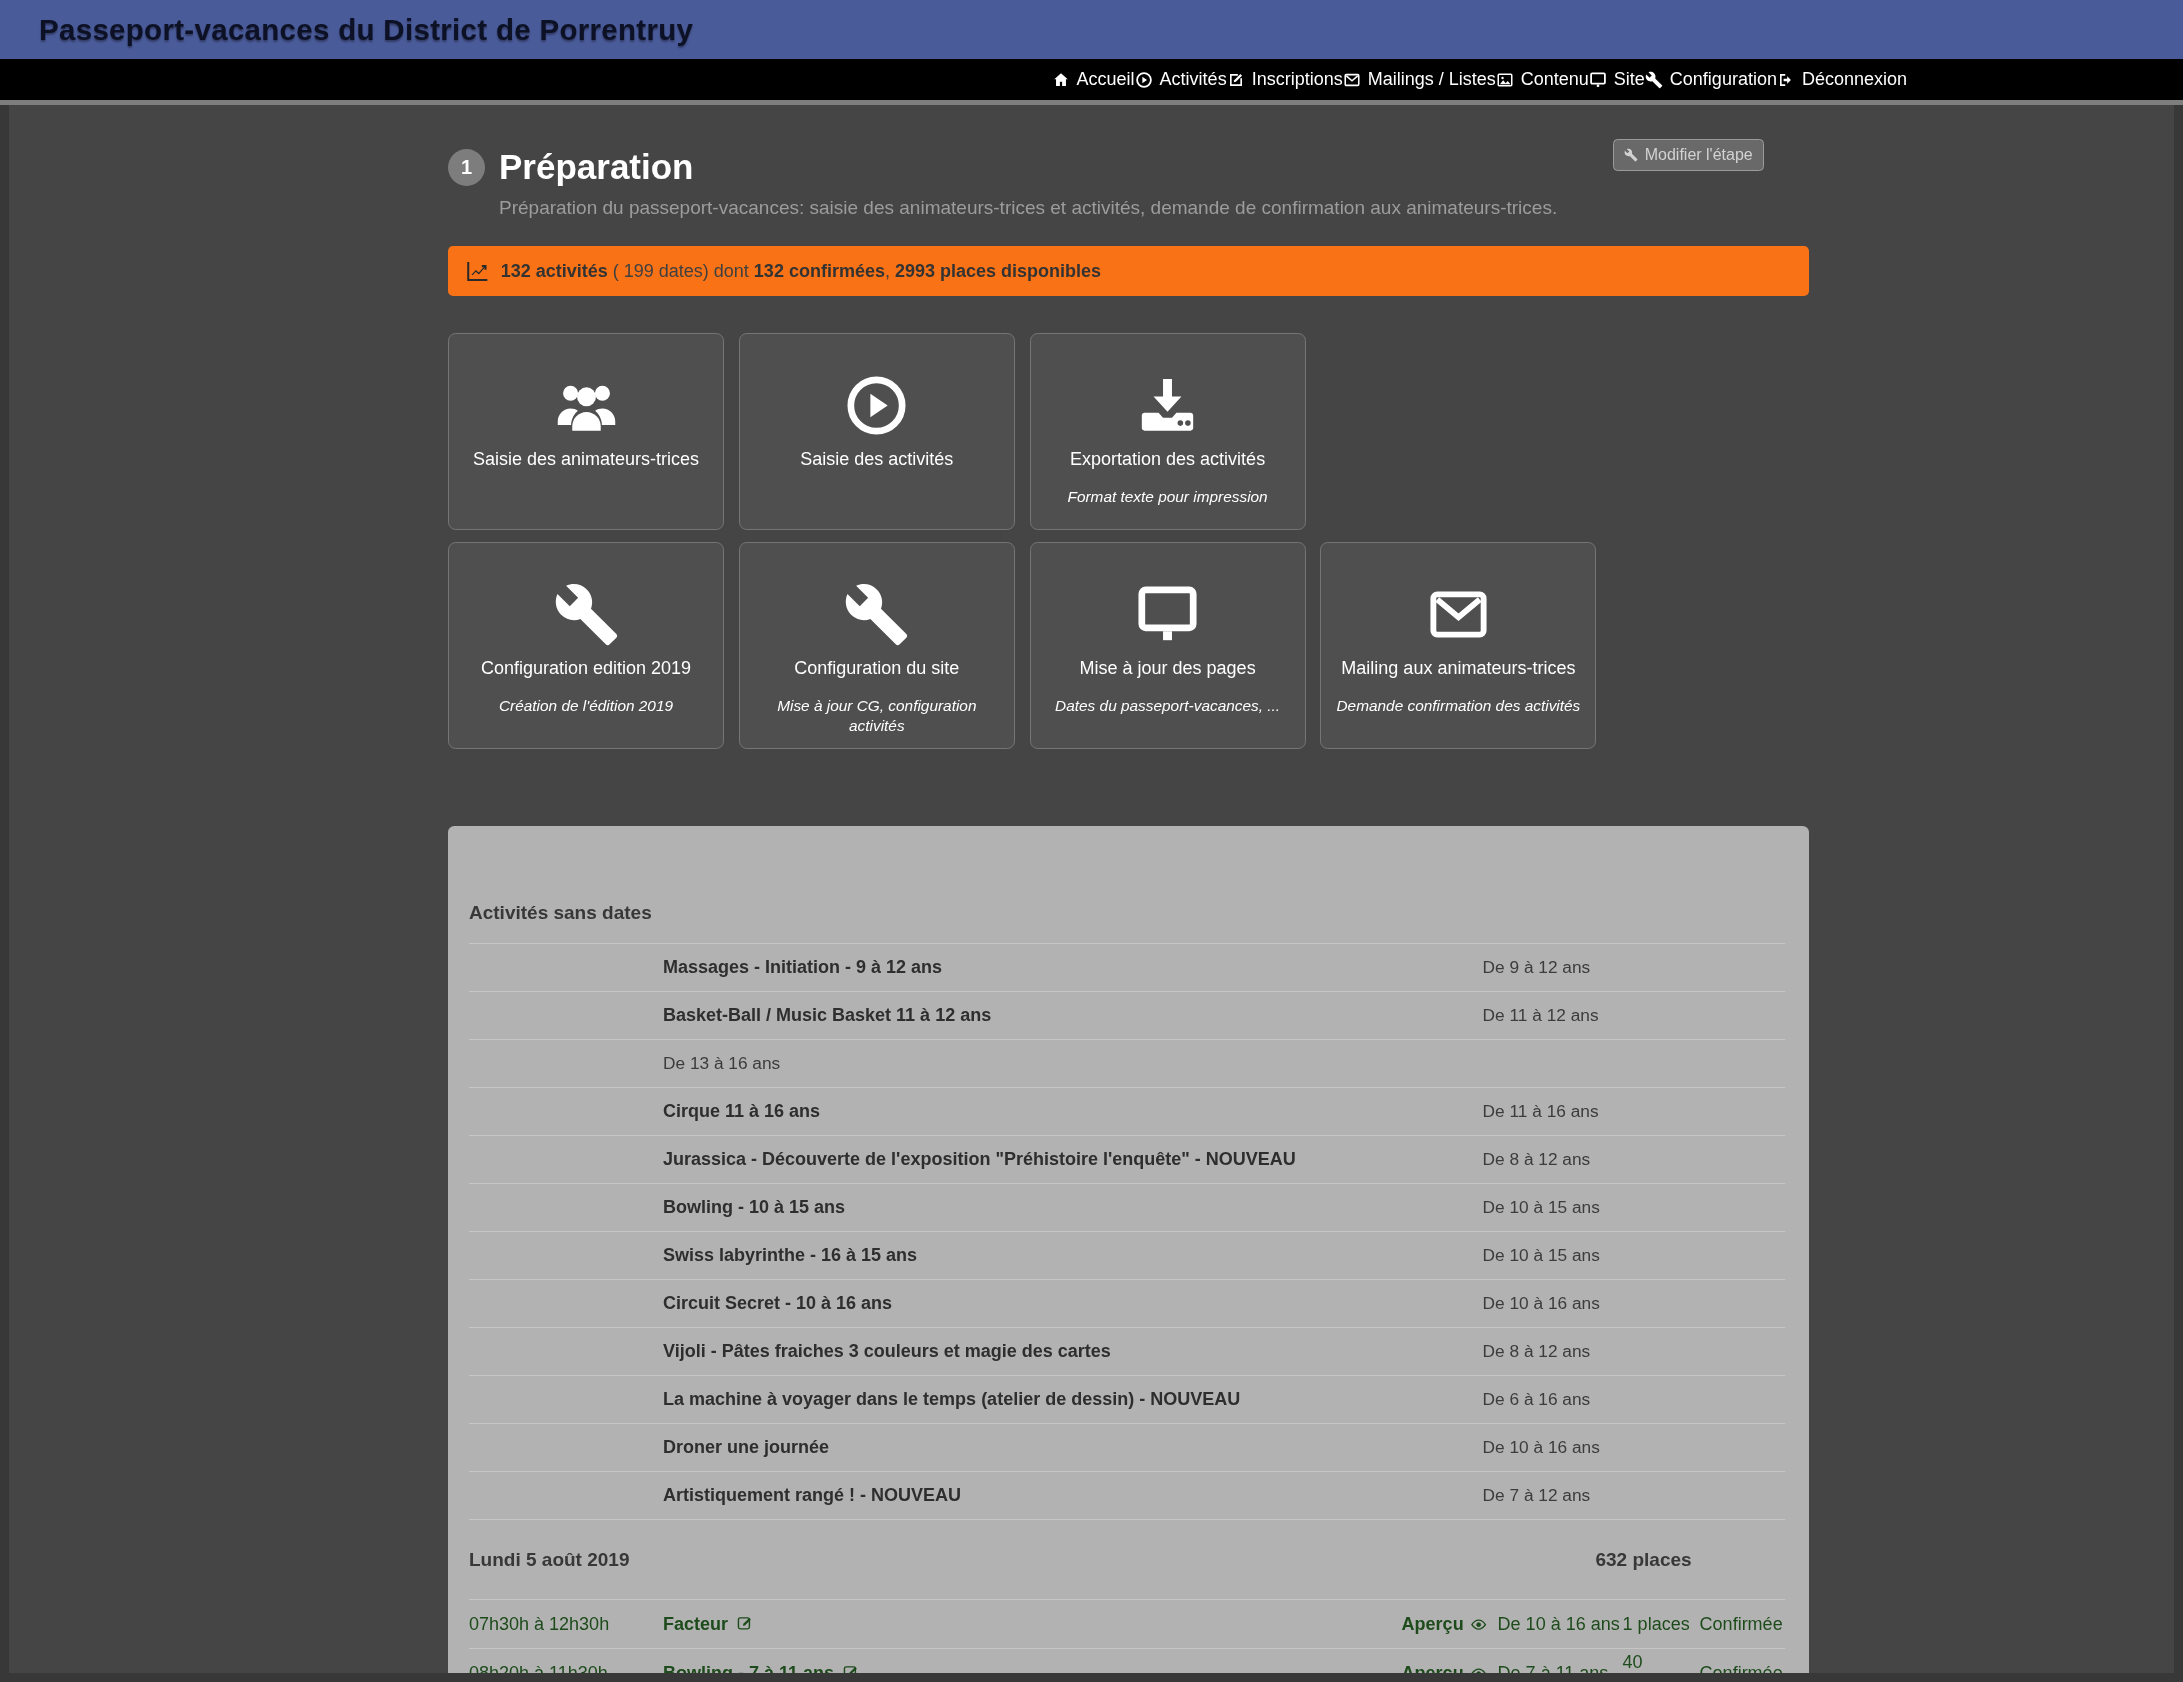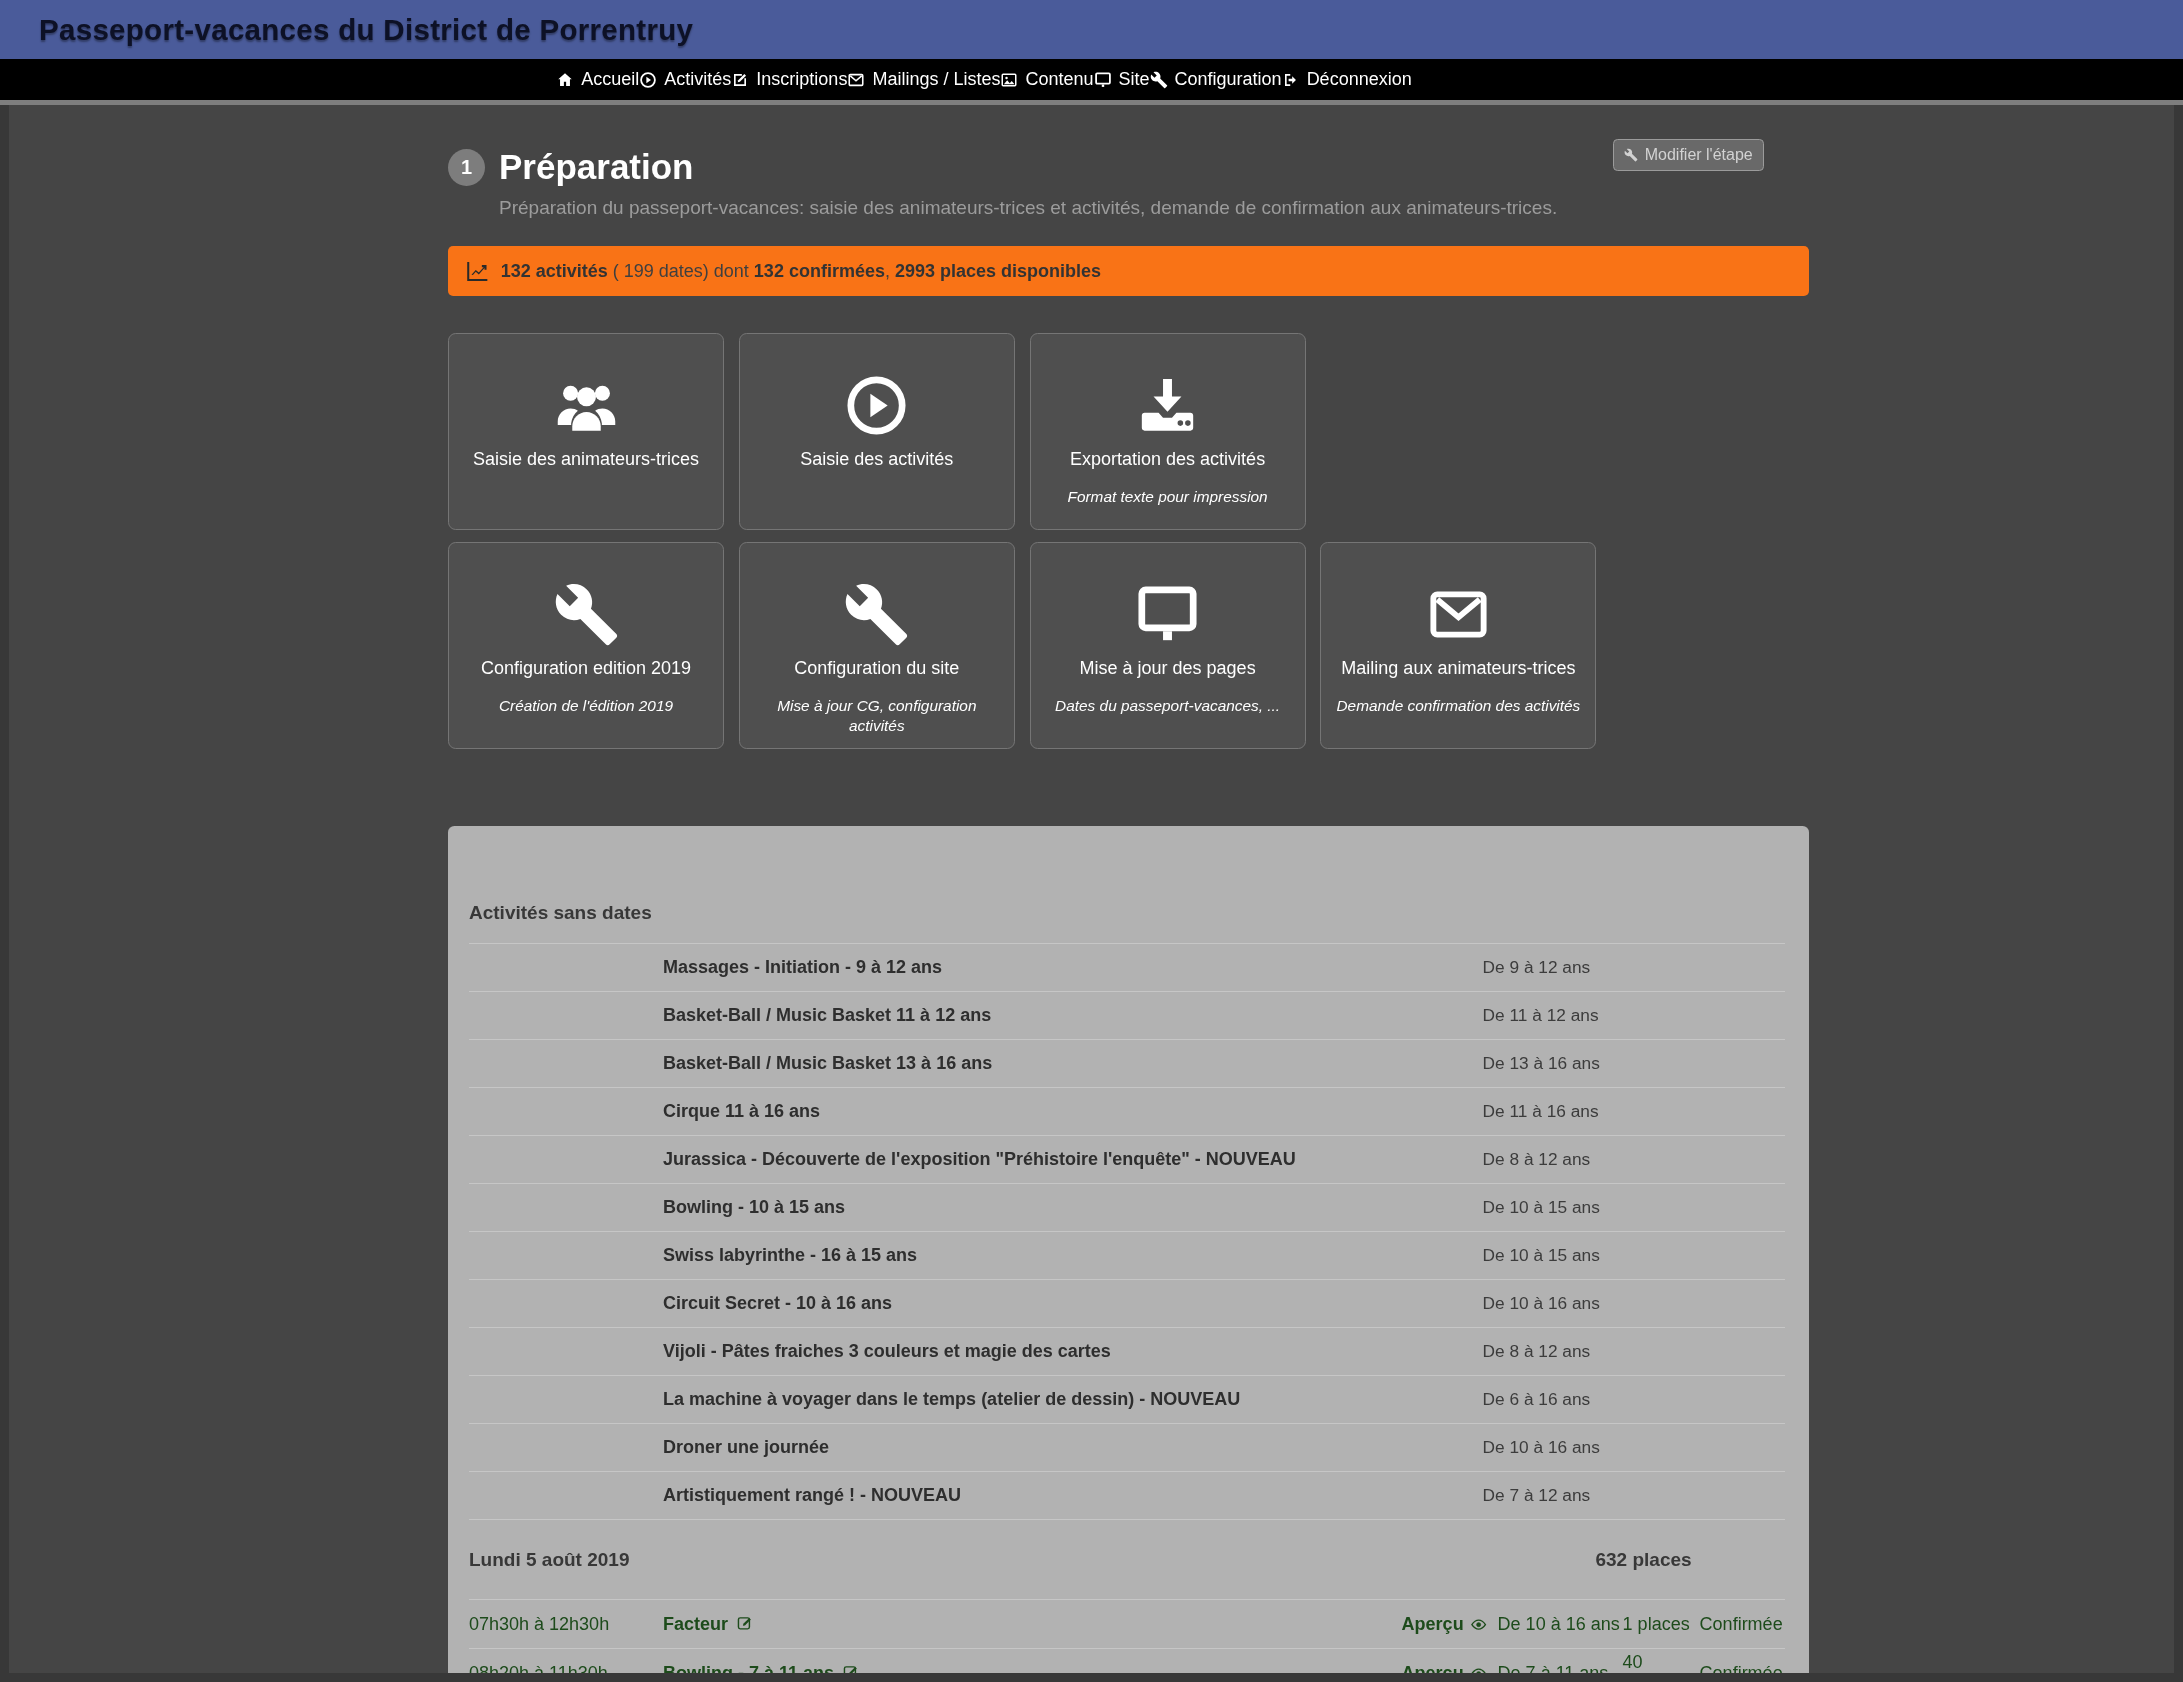--- a/index.html
+++ b/index.html
@@ -5,21 +5,21 @@
   html,body{margin:0;padding:0}
   body{
     width:2183px;height:1682px;overflow:hidden;
     background:#383838;
     font-family:"Liberation Sans","DejaVu Sans",sans-serif;
   }
   
   .app-header{height:59px;background:#4a5b9a;display:flex;align-items:center;padding:0 39px;box-sizing:border-box}
   .app-title{font-size:29.5px;font-weight:bold;color:#0d1126;text-shadow:0 1.9px 1.9px rgba(0,0,0,.35);letter-spacing:0.3px}
   
-  .nav{height:41px;background:#000;display:flex;align-items:center;justify-content:center;padding:0 276px 0 61px}
+  .nav{height:41px;background:#000;display:flex;align-items:center;justify-content:flex-end;padding:0 276px 0 61px}
   .nav-item{display:flex;align-items:center;gap:7px;color:#fff;font-size:18px;cursor:pointer;white-space:nowrap}
   .nav-item svg{width:18px;height:18px;fill:currentColor;flex:none}
   .strip{height:5.1px;background:#7e7e7e}
   
   .main{background:#454545;margin:0 9px;height:1568px;box-sizing:border-box;overflow:hidden}
   .container{width:1361px;margin-left:439px;position:relative}
   
   .step{margin-top:42px;position:relative}
   .step-head{display:flex;align-items:center;gap:14px}
   .badge{width:37px;height:37px;border-radius:50%;background:#7d7d7d;color:#fff;font-size:20px;font-weight:bold;display:flex;align-items:center;justify-content:center;flex:none}
@@ -289,21 +289,20 @@
           </div>
 
           <div class="prow">
             <div class="gutter"></div>
             <div class="pname">Basket-Ball / Music Basket 11 à 12 ans</div>
             <div class="page-col">De 11 à 12 ans</div>
           </div>
 
           <div class="prow">
             <div class="gutter"></div>
-            <div class="pname">Basket-Ball / Music Basket 13 à 16 ans</div>
             <div class="page-col">De 13 à 16 ans</div>
           </div>
 
           <div class="prow">
             <div class="gutter"></div>
             <div class="pname">Cirque 11 à 16 ans</div>
             <div class="page-col">De 11 à 16 ans</div>
           </div>
 
           <div class="prow">

